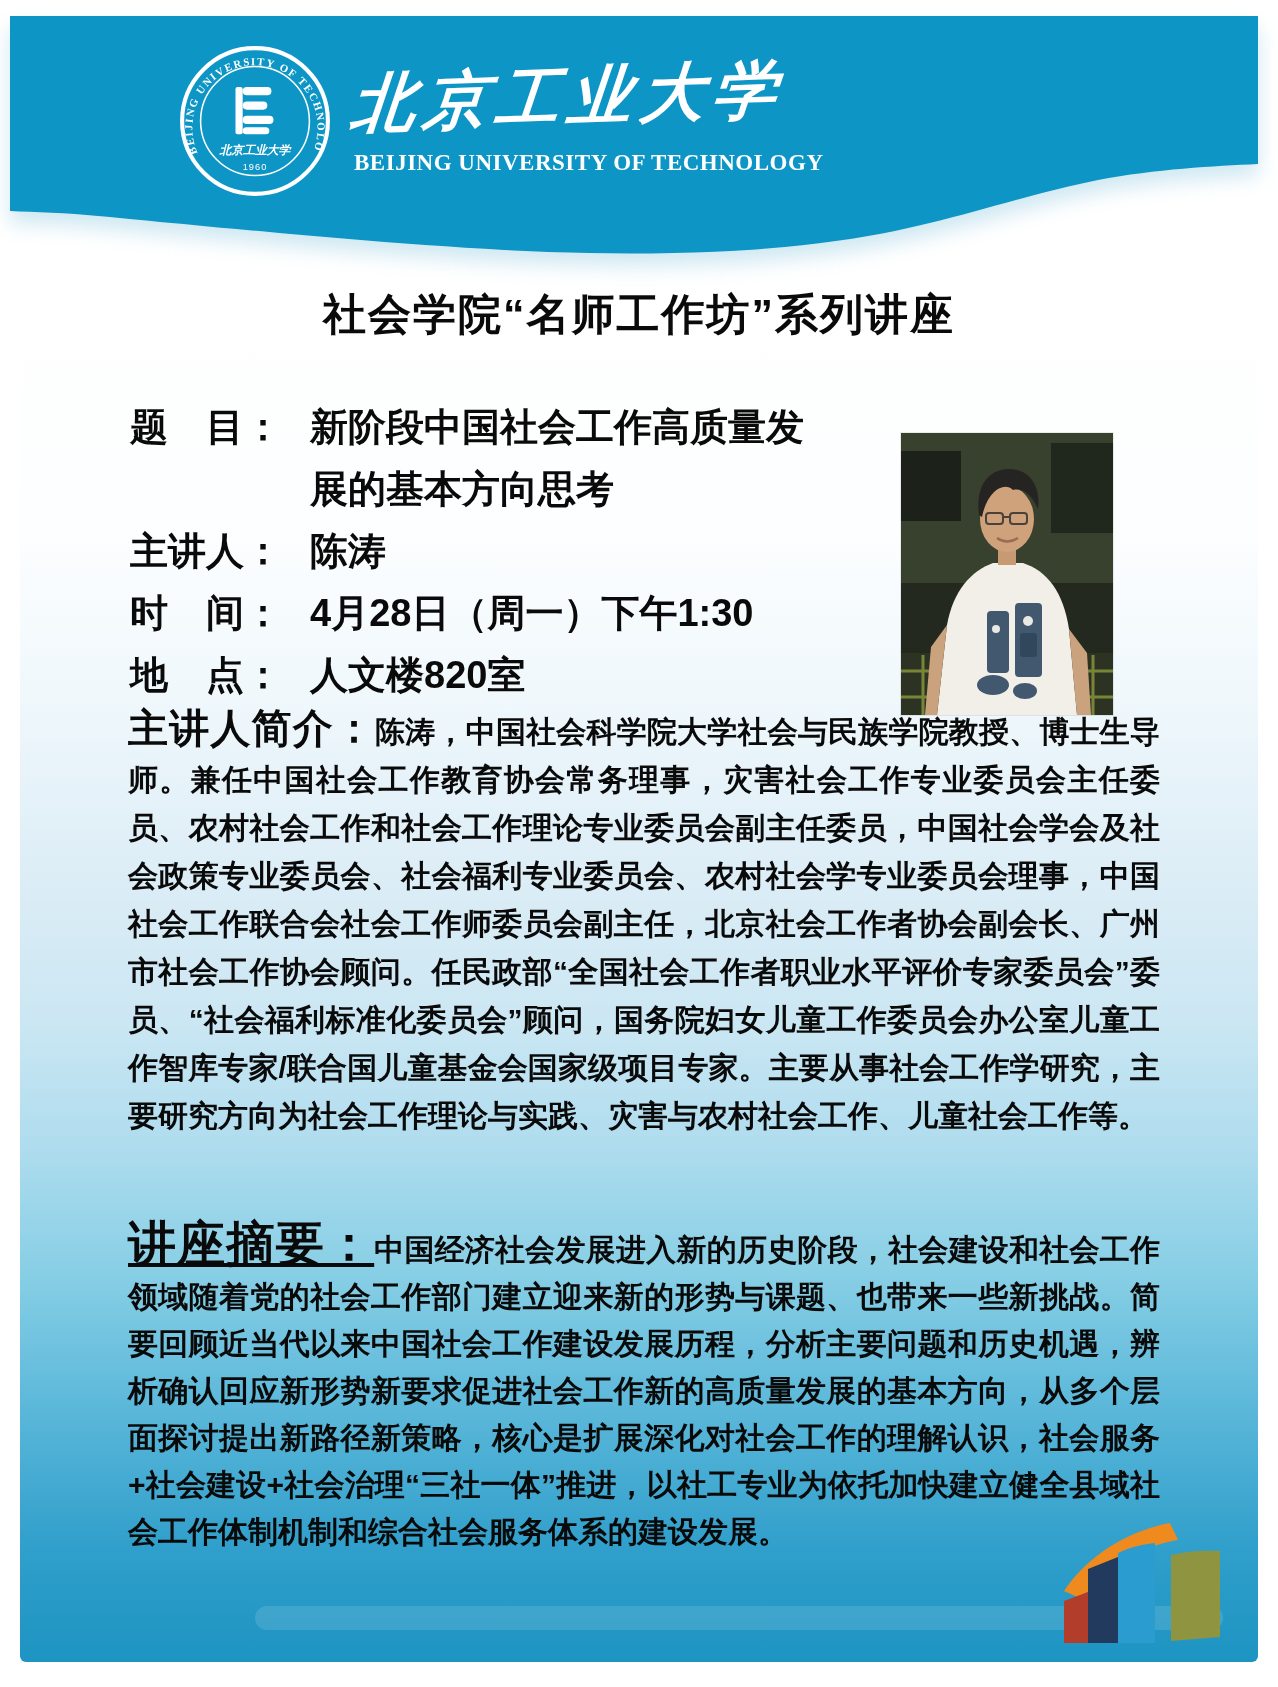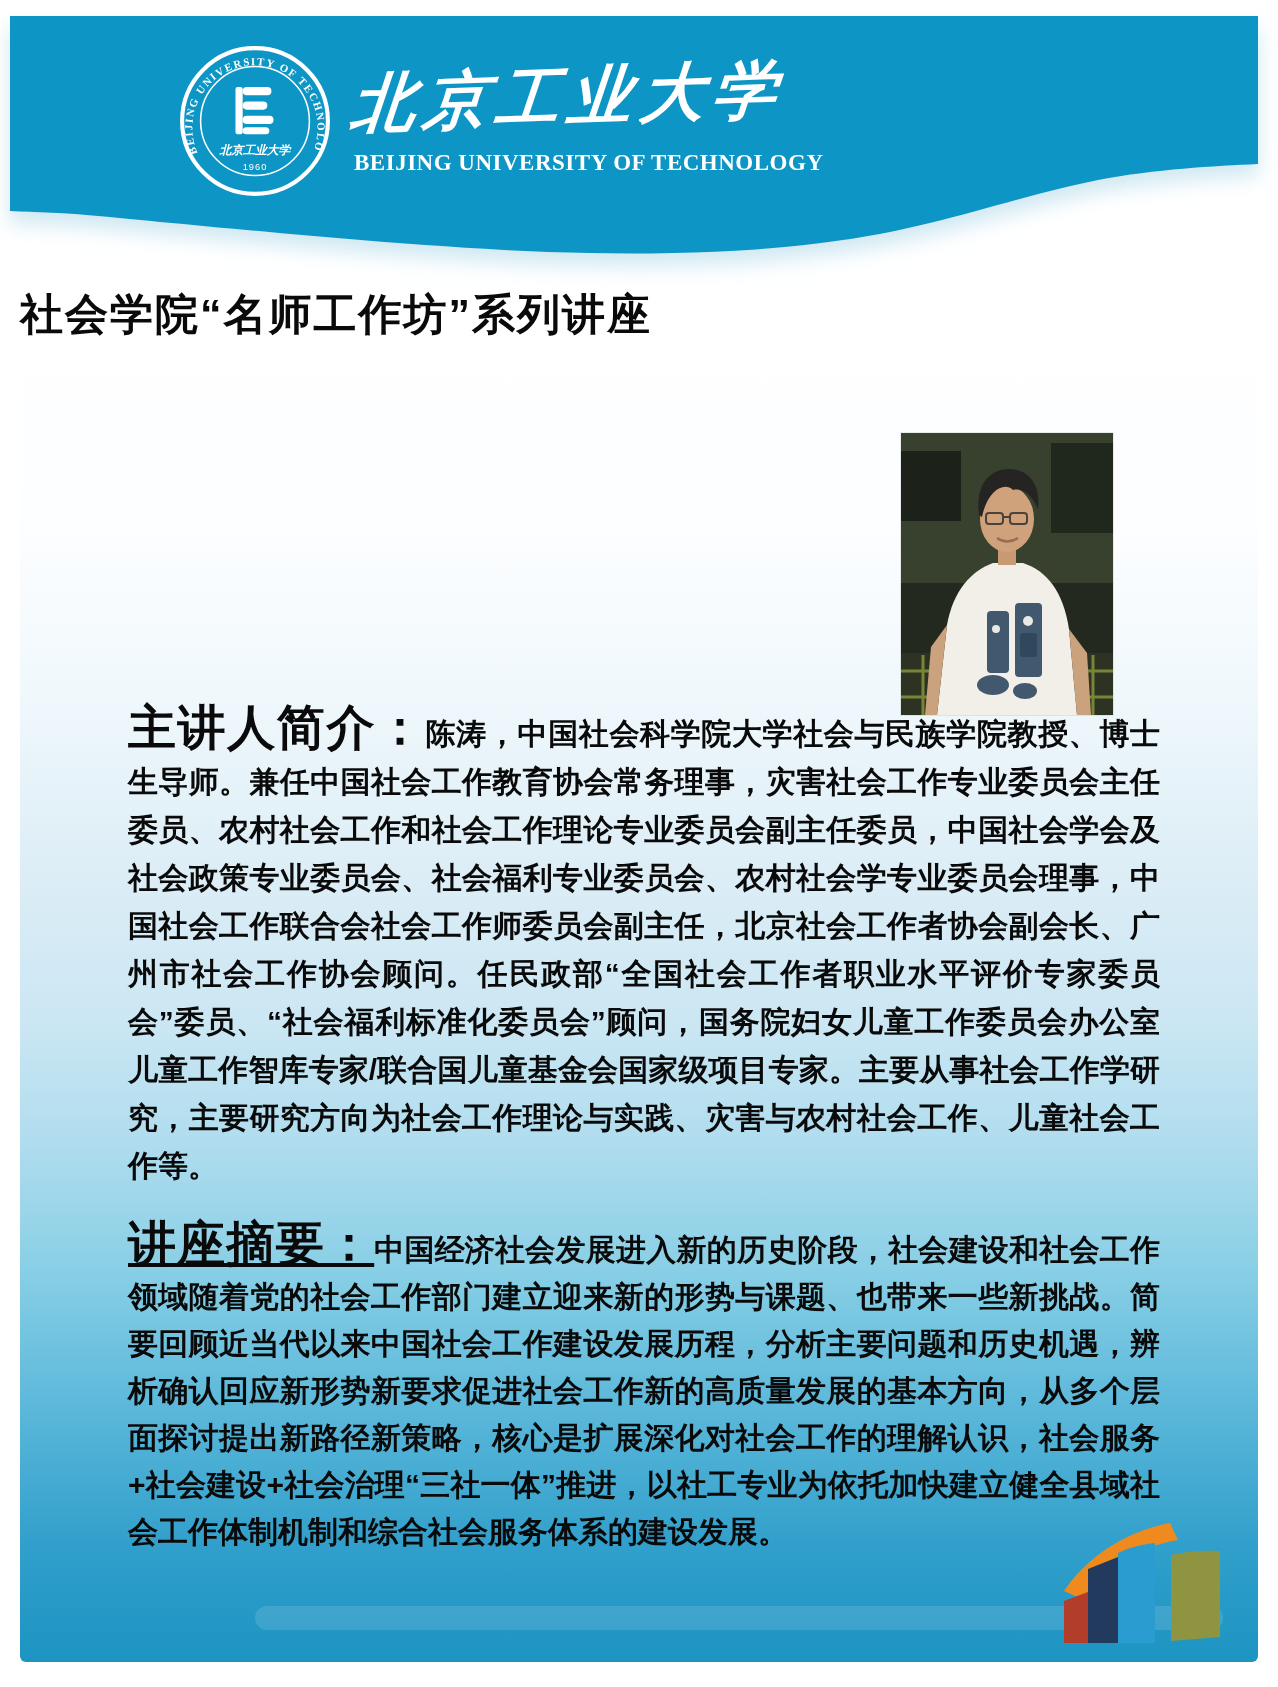--- a/index.html
+++ b/index.html
@@ -35,21 +35,21 @@
   .uni-en {
     position:absolute; left:354px; top:150px;
     color:#ffffff; font-size:23px; font-weight:700; letter-spacing:.5px;
     font-family:"Liberation Serif","DejaVu Serif",serif;
     white-space:nowrap;
   }
 
   
   .title {
     position:absolute; left:20px; top:286px; width:1238px;
-    font-size:43px; font-weight:700; color:#0a0a0a;
+    text-align:center; font-size:43px; font-weight:700; color:#0a0a0a;
     letter-spacing:2px;
   }
 
   
   .details { position:absolute; left:130px; top:396px; width:760px;
              font-size:38px; font-weight:700; color:#0a0a0a; }
   .drow { line-height:62px; }
   .dl { display:inline-block; width:180px; vertical-align:top; }
   .dv { display:inline-block; vertical-align:top; max-width:500px; }
 
@@ -57,21 +57,21 @@
   .photo { position:absolute; left:901px; top:433px; width:212px; height:282px;
            box-shadow:0 0 0 1px rgba(0,0,0,.08); background:#3c4736; }
   .photo svg { display:block; width:100%; height:100%; }
 
   
   .sec { position:absolute; left:128px; width:1032px; color:#0a0a0a;
          font-size:30px; font-weight:700; line-height:48px;
          text-align:justify; text-justify:inter-ideograph; }
   .sec-bio { top:704px; }
   .sec-abs { top:1220px; line-height:47px; }
-  .sec-h { font-size:48px; line-height:48px; letter-spacing:1px; }
+  .sec-h { font-size:40px; line-height:48px; letter-spacing:1px; }
   .sec-abs .sec-h { font-size:48px;text-decoration:underline; }
 
   
   .organizer {
     position:absolute; left:20px; top:1558px; width:1238px;
     text-align:center; font-size:37px; font-weight:700; color:#0a0a0a;
     word-spacing:16px; letter-spacing:1px;
   }
   .footer-band {
     position:absolute; left:255px; top:1606px; width:968px; height:24px;
@@ -114,20 +114,34 @@
       <text x="75" y="107" text-anchor="middle" font-size="11.5" fill="#ffffff" font-style="italic" font-weight="700">北京工业大学</text>
       <text x="75" y="123" text-anchor="middle" font-size="9" fill="#ffffff" letter-spacing="1">1960</text>
     </svg>
   </div>
 
   <div class="uni-cn">北京工业大学</div>
   <div class="uni-en">BEIJING UNIVERSITY OF TECHNOLOGY</div>
 
   <div class="title">社会学院“名师工作坊”系列讲座</div>
 
+  <div class="details">
+    <div class="drow">
+      <span class="dl">题　目：</span><span class="dv">新阶段中国社会工作高质量发展的基本方向思考</span>
+    </div>
+    <div class="drow">
+      <span class="dl">主讲人：</span><span class="dv">陈涛</span>
+    </div>
+    <div class="drow">
+      <span class="dl">时　间：</span><span class="dv">4月28日（周一）下午1:30</span>
+    </div>
+    <div class="drow">
+      <span class="dl">地　点：</span><span class="dv">人文楼820室</span>
+    </div>
+  </div>
 
   <div class="photo">
     <svg viewBox="0 0 212 282" preserveAspectRatio="none">
       <rect x="0" y="0" width="212" height="150" fill="#37412e"></rect>
       <rect x="0" y="18" width="60" height="70" fill="#1c221a"></rect>
       <rect x="150" y="10" width="62" height="90" fill="#20271d"></rect>
       <rect x="0" y="150" width="212" height="70" fill="#23291f"></rect>
       <rect x="0" y="220" width="212" height="62" fill="#2c3322"></rect>
       <g stroke="#8d9a3c" stroke-width="3" opacity=".8">
         <line x1="0" y1="238" x2="212" y2="238"></line>

